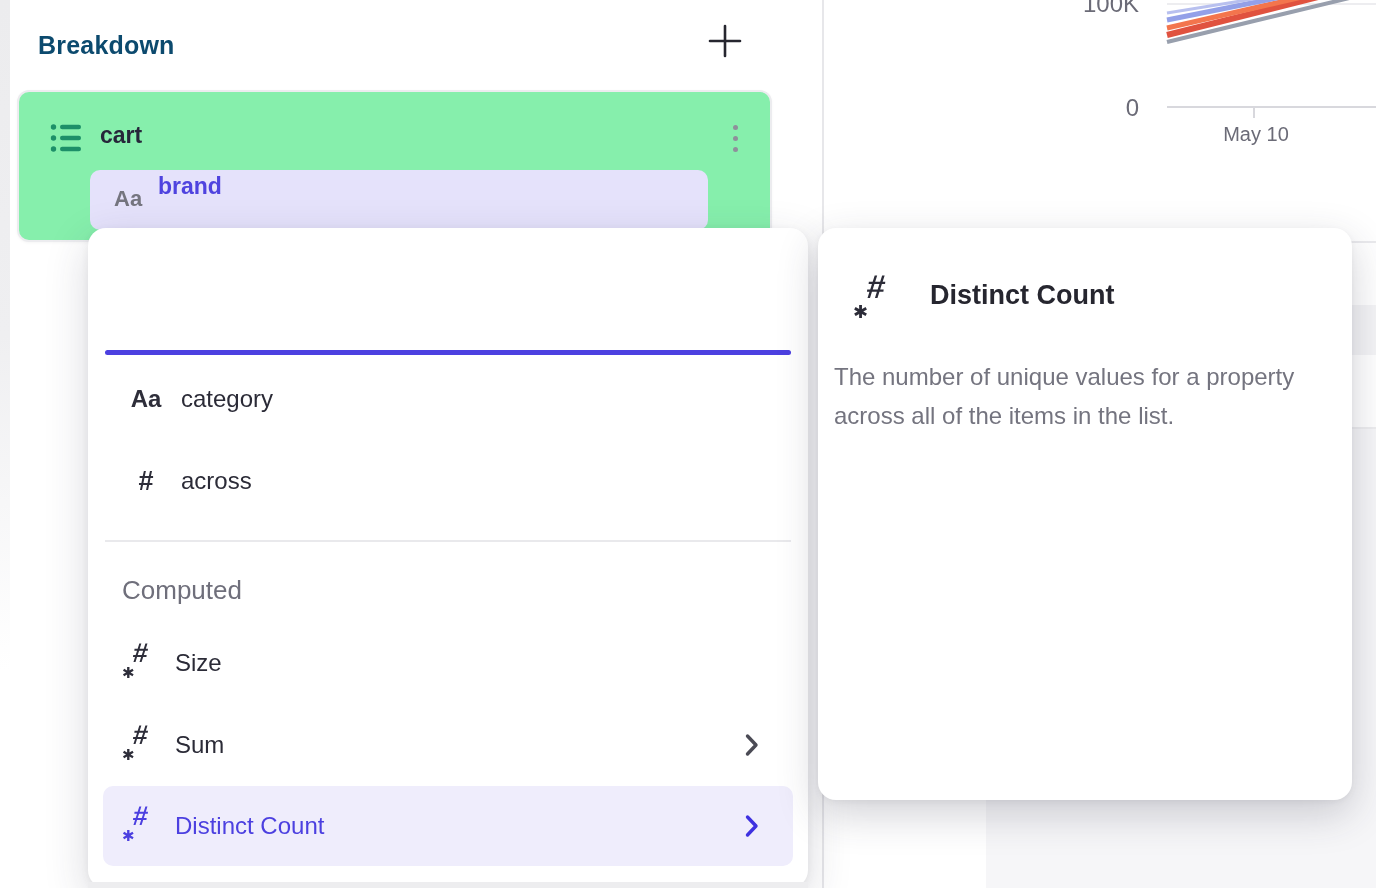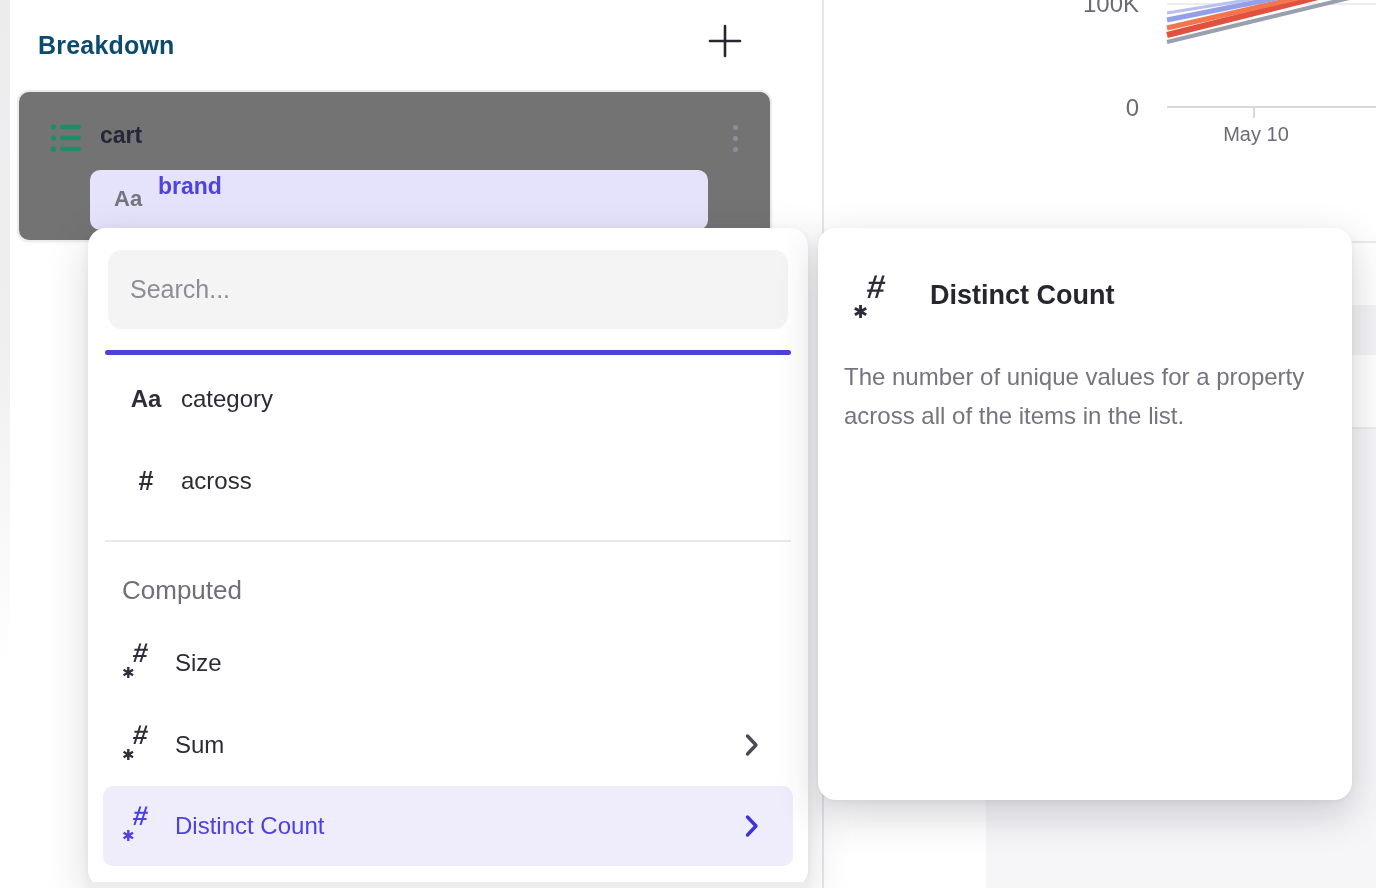--- a/index.html
+++ b/index.html
@@ -25,21 +25,21 @@
   .ylab-0{left:121px;top:94px;}
   .xlab{position:absolute;width:140px;text-align:center;font-size:20px;color:#6b6b77;}
   .xlab-1{left:288px;top:123px;}
   .xlab-2{left:461px;top:123px;}
 
   
   .panel-title{left:38px;top:25px;font-size:25px;font-weight:700;color:#0c4a6e;letter-spacing:.2px;margin-top:6px;}
   .add-btn{left:702px;top:18px;width:46px;height:46px;cursor:pointer;}
 
   
-  .cart-card{left:17px;top:90px;width:755px;height:152px;background:#737373;border:2px solid #ececef;
+  .cart-card{left:17px;top:90px;width:755px;height:152px;background:#86efac;border:2px solid #ececef;
     border-radius:12px;box-sizing:border-box;box-shadow:0 1px 3px rgba(0,0,0,.04);}
   .list-icon{left:31px;top:30px;}
   .cart-label{left:81px;top:30px;font-size:23px;font-weight:600;color:#26263a;}
   .kebab{left:702px;top:18px;width:28px;height:56px;display:flex;flex-direction:column;
     align-items:center;justify-content:center;gap:6px;cursor:pointer;}
   .kebab i{width:5px;height:5px;border-radius:50%;background:#8f8f9b;}
   .brand-pill{left:71px;top:78px;width:618px;height:60px;border-radius:10px;background:#e5e2fb;cursor:pointer;}
   .pill-aa{position:absolute;left:24px;top:16px;font-size:22px;font-weight:600;color:#75757f;}
   .pill-name{position:absolute;left:68px;top:3px;font-size:23px;font-weight:600;color:#4f43df;}
 
@@ -75,21 +75,21 @@
   .cicon .star{position:absolute;left:-1px;top:23px;font-size:15px;}
   .active .cicon{color:#4c40e0;}
 
   
   .info-card{left:818px;top:228px;width:534px;height:572px;background:#fff;border-radius:18px;
     box-shadow:0 14px 40px rgba(45,45,70,.22),0 2px 6px rgba(0,0,0,.05);}
   .info-icon{position:absolute;left:36px;top:44px;width:52px;height:56px;color:#2c2c38;}
   .info-icon .hash{position:absolute;left:13px;top:-4px;font-size:33px;font-weight:600;transform:skewX(-6deg);}
   .info-icon .star{position:absolute;left:-1px;top:29px;font-size:18px;}
   .info-title{position:absolute;left:112px;top:52px;font-size:27px;font-weight:700;color:#26262f;}
-  .info-desc{position:absolute;left:26px;top:129px;width:500px;font-size:24px;line-height:39px;color:#74747f;}
+  .info-desc{position:absolute;left:16px;top:129px;width:500px;font-size:24px;line-height:39px;color:#74747f;}
 </style>
 </head>
 <body>
 
 <div class="canvas">
 
   <div class="abs edge-strip"></div>
   <div class="abs v-divider"></div>
   <div class="abs bg-line-1"></div>
   <div class="abs bg-band"></div>
@@ -138,21 +138,20 @@
         <i></i>
         <i></i>
       </div>
     <div class="abs brand-pill">
       <span class="pill-aa">Aa</span>
       <span class="pill-name">brand</span>
     </div>
   </div>
 
   <div class="abs popup">
-    <input class="search-input" type="text" placeholder="Search..." style="">
     <div class="tab-underline"></div>
 
     <div class="drow row-cat">
       <span class="ricon aa">Aa</span>
       <span class="rlabel">category</span>
     </div>
     <div class="drow row-price">
       <span class="ricon hash">#</span>
       <span class="rlabel">across</span>
     </div>

